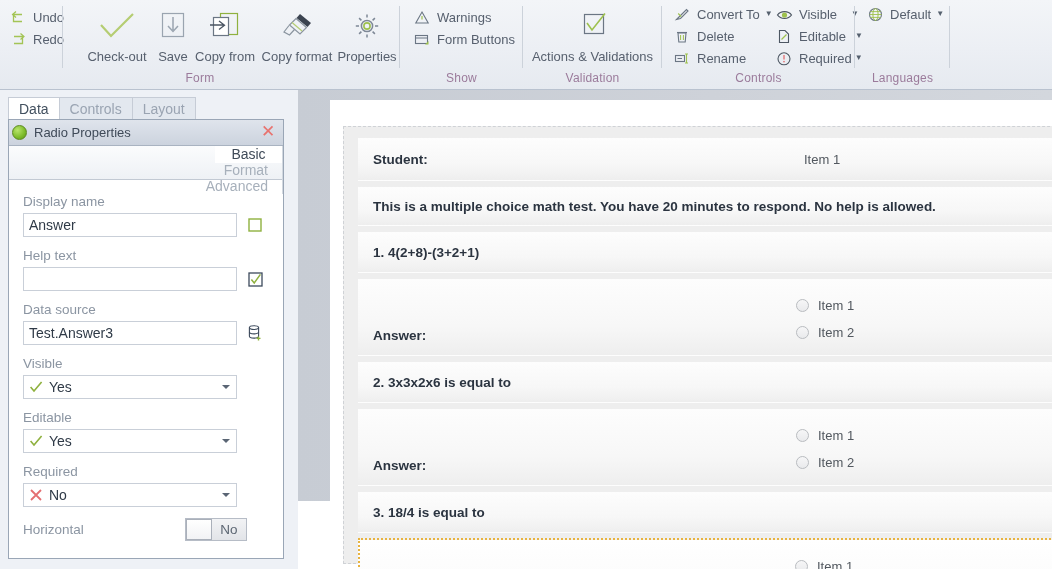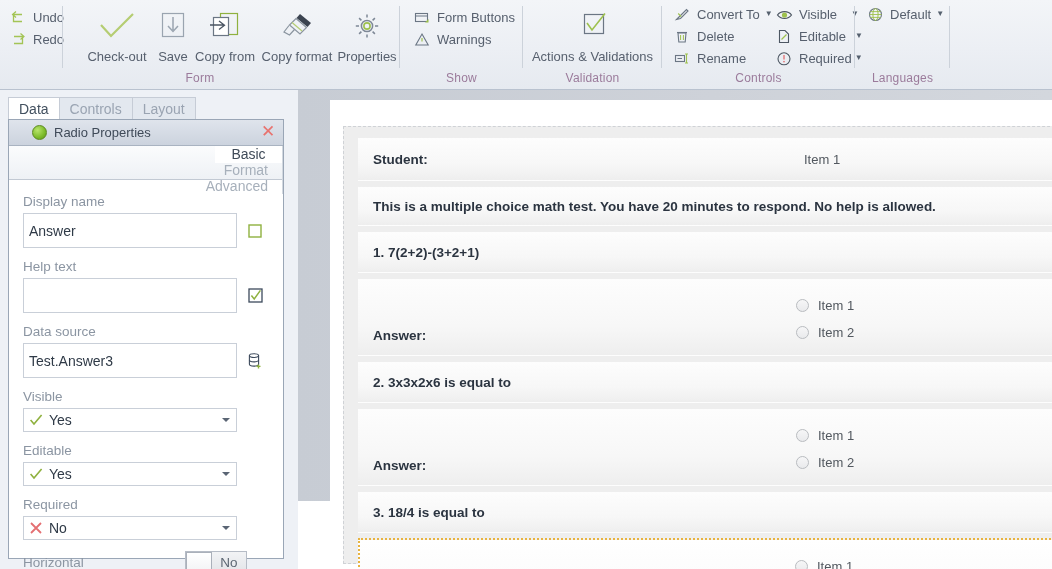--- a/index.html
+++ b/index.html
@@ -54,21 +54,21 @@
   .ptab.active{background:#ffffff;color:#42505f;border-bottom:1px solid #fff;}
 
   .propbox{
     position:absolute;left:8px;top:29px;width:276px;height:440px;
     background:#ffffff;border:1px solid #9aa6b6;box-sizing:border-box;
   }
   .prophead{
     position:relative;height:25px;
     background:linear-gradient(to bottom,#dfe4ec 0%,#ccd3de 100%);
     border-bottom:1px solid #a9b3c1;
-    display:flex;align-items:center;padding:0 23px;
+    display:flex;align-items:center;padding:0 3px;
   }
   .prophead .dot{
     width:13px;height:13px;border-radius:50%;
     background:radial-gradient(circle at 35% 32%,#b9e56c 0%,#7cbb2a 60%,#5d9119 100%);
     border:1px solid #5c8a20;margin-right:7px;flex:none;
   }
   .prophead .ttl{font-size:13px;color:#3f4a58;}
   .prophead .xbtn{
     position:absolute;right:6px;top:3px;width:18px;height:18px;
     color:#e8736f;font-size:17px;line-height:18px;text-align:center;cursor:pointer;
@@ -88,21 +88,21 @@
   .stab.active{
     background:#ffffff;color:#3f4a58;
     border-bottom:1px solid #ffffff;margin-bottom:-1px;
   }
 
   .pbody{position:relative;padding:14px 0 0 0;}
   .fld{position:relative;margin:0 0 0 14px;}
   .flabel{font-size:13.5px;color:#8b95a2;margin-bottom:4px;}
   .frow{display:flex;align-items:center;}
   .ftext{
-    width:214px;height:35px;box-sizing:border-box;
+    width:214px;height:24px;box-sizing:border-box;
     border:1px solid #c9cfd8;background:#fff;
     font-size:14px;color:#2f3a47;padding:0 5px;line-height:22px;
     font-family:"Liberation Sans",sans-serif;outline:none;
   }
   .fsel{
     width:214px;height:24px;box-sizing:border-box;position:relative;
     border:1px solid #c9cfd8;background:#fff;
     display:flex;align-items:center;padding:0 5px;font-size:14px;color:#2f3a47;
   }
   .fsel .arr{
@@ -261,36 +261,36 @@
         </div>
         <div class="rb-caption">Form</div>
         <div class="rb-sep" style="left:62px;"></div>
         <div class="rb-sep" style="right:0;"></div>
       </div>
 
       <div class="rb-group" style="left:400px;width:123px;">
         <div class="rb-stack" style="left:8px;top:6px;">
           <div class="rb-srow">
             <span class="ic">
+              <svg width="16" height="15" viewBox="0 0 16 15">
+                  <path d="M8 2 L14.2 13 L1.8 13 Z" fill="none" stroke="#6b7684" stroke-width="1.1"></path>
+                  <path d="M8 6 v3.4" stroke="#9ec14e" stroke-width="1.2"></path>
+                </svg>
+            </span>
+            <span>Warnings</span>
+          </div>
+          <div class="rb-srow">
+            <span class="ic">
               <svg width="17" height="15" viewBox="0 0 17 15">
                   <rect x="1.5" y="3.5" width="12" height="8" fill="none" stroke="#6b7684" stroke-width="1.1"></rect>
                   <path d="M1.5 6 H13.5" stroke="#6b7684" stroke-width="1"></path>
                   <path d="M11 12.5 L14.5 9 L14.5 12.5 Z" fill="#9ec14e"></path>
                 </svg>
             </span>
             <span>Form Buttons</span>
-          </div>
-          <div class="rb-srow">
-            <span class="ic">
-              <svg width="16" height="15" viewBox="0 0 16 15">
-                  <path d="M8 2 L14.2 13 L1.8 13 Z" fill="none" stroke="#6b7684" stroke-width="1.1"></path>
-                  <path d="M8 6 v3.4" stroke="#9ec14e" stroke-width="1.2"></path>
-                </svg>
-            </span>
-            <span>Warnings</span>
           </div>
         </div>
         <div class="rb-caption">Show</div>
         <div class="rb-sep" style="right:0;"></div>
       </div>
 
       <div class="rb-group" style="left:523px;width:139px;">
         <div class="rb-big" style="left:0;width:139px;">
           <div class="bic">
             <svg width="34" height="32" viewBox="0 0 34 32">
@@ -540,21 +540,21 @@
         </div>
 
         <div class="frow-line">
           <div class="frow-note">
             <span class="txt">This is a multiple choice math test. You have 20 minutes to respond. No help is allowed.</span>
           </div>
         </div>
 
         <div class="frow-line">
           <div class="frow-q">
-            <span class="txt">1. 7(2+2)-(3+2+1)</span>
+            <span class="txt">1. 4(2+8)-(3+2+1)</span>
           </div>
         </div>
 
         <div class="frow-line">
           <div class="frow-ans">
             <span class="alabel">Answer:</span>
             <div class="radios">
               <div class="radio-item">
                 <span class="rdot"></span>
                 <span class="rlabel">Item 1</span>

